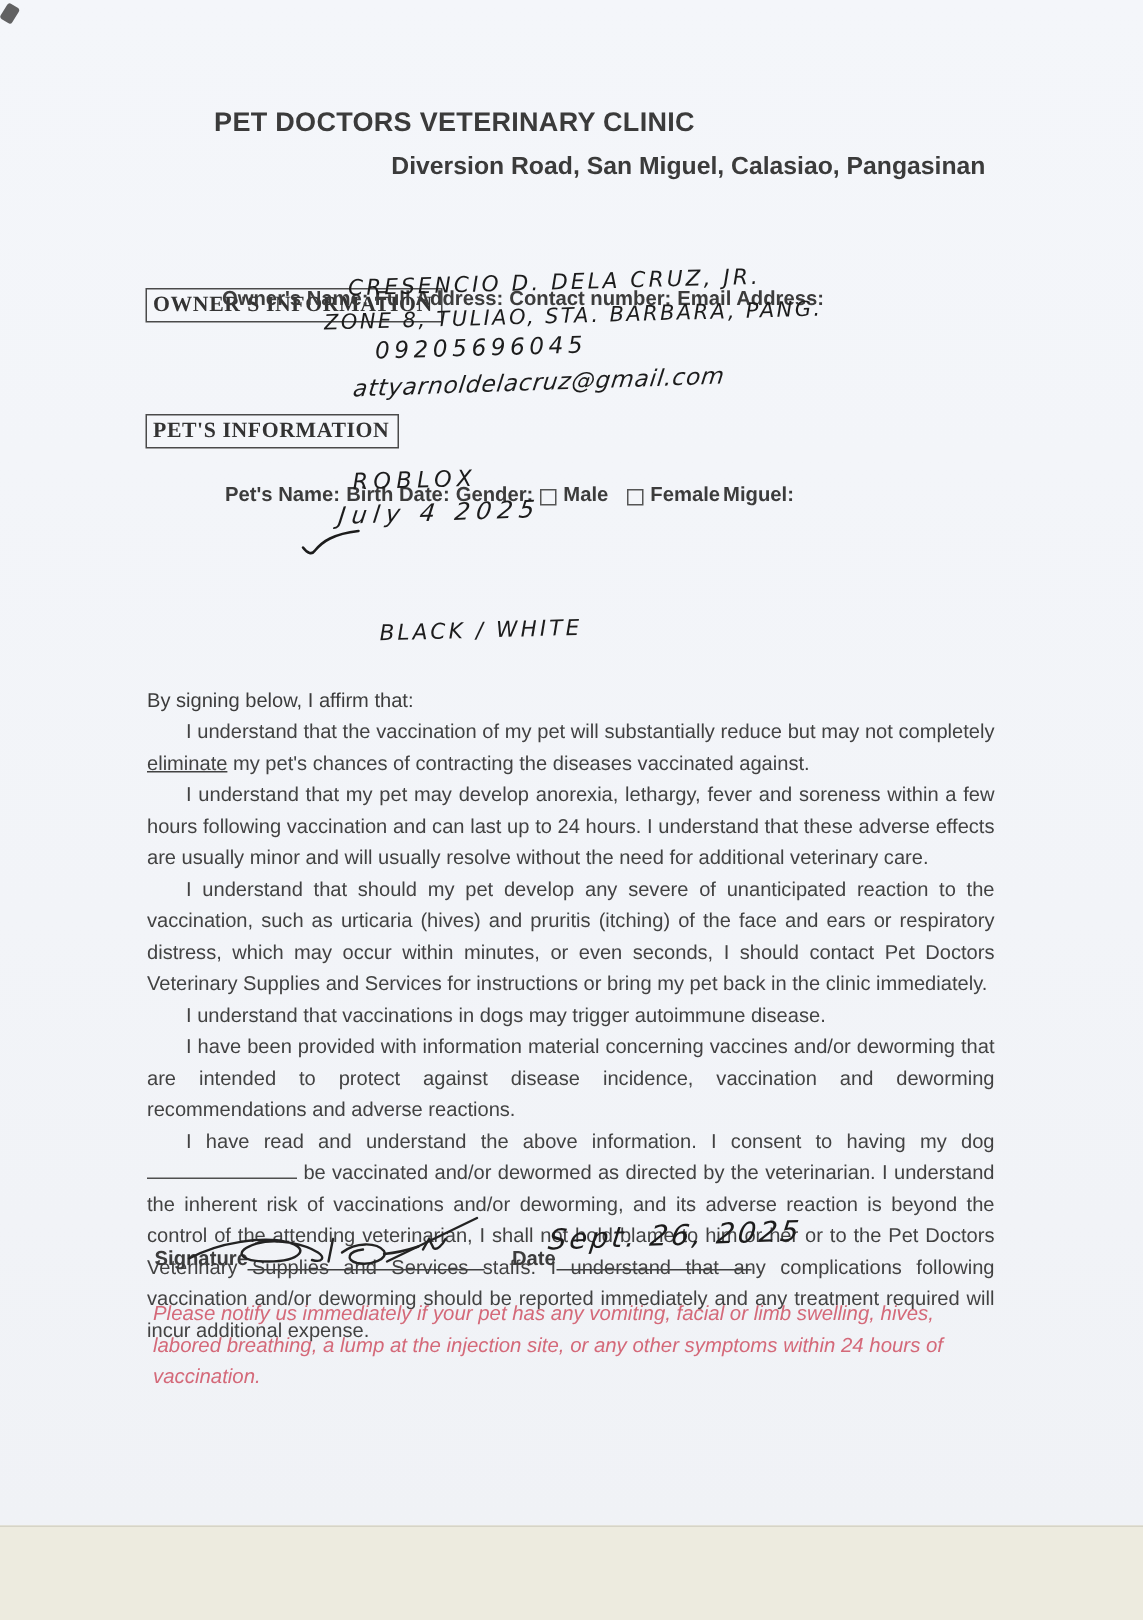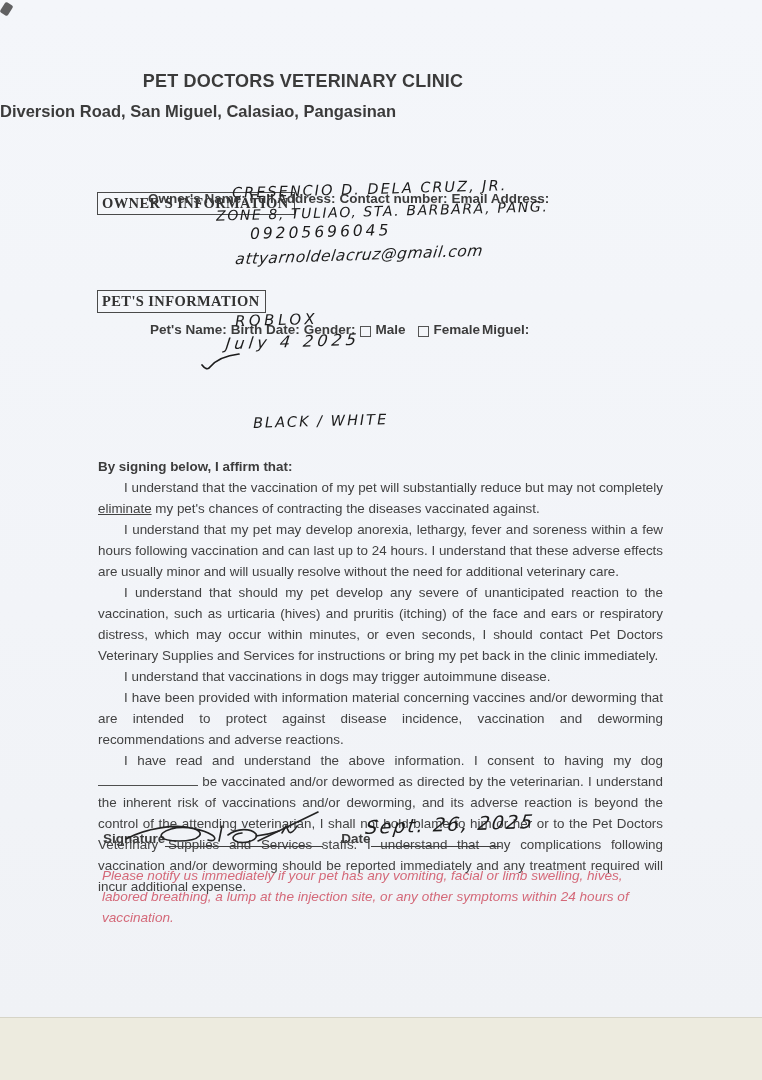--- a/index.html
+++ b/index.html
@@ -9,29 +9,29 @@
   
   #paper{position:absolute;left:0;top:0;width:762px;height:1017px;
          background:linear-gradient(180deg,#f4f6fa 0%,#f2f4f8 60%,#f0f2f6 100%);
          box-shadow:0 2px 3px rgba(120,118,100,.45);}
   #corner-mark{position:absolute;left:2px;top:3px;width:9px;height:12px;background:#3c3c3c;
                transform:rotate(32deg);border-radius:2px;opacity:.8;}
   #bottom-strip{position:absolute;left:0;top:1017px;width:762px;height:63px;background:#edebdf;border-top:1px solid #d6d4c7;}
   
   #clinic-name{position:absolute;left:0;top:71px;width:606px;text-align:center;
                font-size:18px;font-weight:bold;color:#3b3b3b;letter-spacing:.2px;}
-  #clinic-address{position:absolute;left:0;top:102px;width:657px;text-align:left;
+  #clinic-address{position:absolute;left:0;top:102px;width:657px;text-align:right;
                font-size:16.5px;font-weight:bold;color:#3b3b3b;}
 
   
   .section-box{position:absolute;display:inline-block;border:1.6px solid #4a4a4a;
                padding:2px 5px 2px 4px;font-family:"Liberation Serif",serif;
                font-weight:bold;font-size:14.5px;color:#333;letter-spacing:.4px;background:rgba(255,255,255,.15);}
   #owner-box{left:97px;top:150px;margin-top:42px;}
-  #pet-box{left:97px;top:290px;}
+  #pet-box{left:97px;top:276px;}
 
   
   .fields{position:absolute;display:flex;flex-direction:row;}
   #owner-fields{left:148px;top:185px;width:334px;}
   #owner-fields .row{height:21.7px;}
   #pet-fields{left:150px;top:317px;width:305px;}
   #pet-fields .row{height:20.6px;text-align:center;}
   .row{display:flex;align-items:flex-end;}
   .flabel{font-size:13.5px;font-weight:bold;color:#3c3c3c;white-space:nowrap;line-height:1.15;padding-right:4px;}
   .fline{flex:1;border-bottom:1.3px solid #4f4f4f;height:15px;}
@@ -52,21 +52,21 @@
   #hw-email{left:236px;top:248px;font-size:15.5px;letter-spacing:.5px;}
   #hw-pet-name{left:235px;top:313px;font-size:15px;letter-spacing:3.5px;}
   #hw-birth{left:226px;top:334px;font-size:16px;letter-spacing:4px;}
   #hw-color{left:253px;top:414px;font-size:14.5px;letter-spacing:2px;}
   #hw-date{left:366px;top:815px;font-size:19px;letter-spacing:2px;}
 
   
   #affirmation{position:absolute;left:98px;top:456px;width:565px;
                font-size:13.4px;line-height:21px;color:#424242;text-align:justify;}
   #affirmation p{margin:0;text-indent:26px;}
-  #affirmation .heading{font-weight:bold;text-indent:0;color:#3c3c3c;}
+  #affirmation .heading{font-weight:normal;text-indent:0;color:#3c3c3c;}
   .uline{text-decoration:underline;}
   .inline-blank{display:inline-block;width:100px;border-bottom:1.2px solid #4f4f4f;height:13px;vertical-align:baseline;}
 
   
   #sig-row{position:absolute;left:103px;top:832px;width:420px;display:flex;align-items:flex-end;}
   .sig-label{font-size:13.5px;font-weight:bold;color:#3c3c3c;line-height:1.1;}
   #sig-line{width:158px;border-bottom:1.4px solid #3f3f3f;height:14px;margin-right:18px;}
   #date-line{width:130px;border-bottom:1.4px solid #3f3f3f;height:14px;}
   #signature-svg{position:absolute;left:118px;top:808px;}
 

